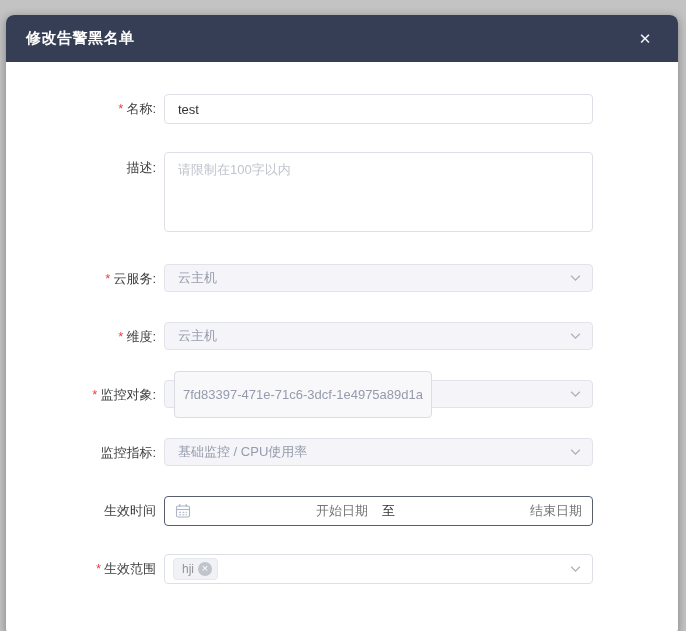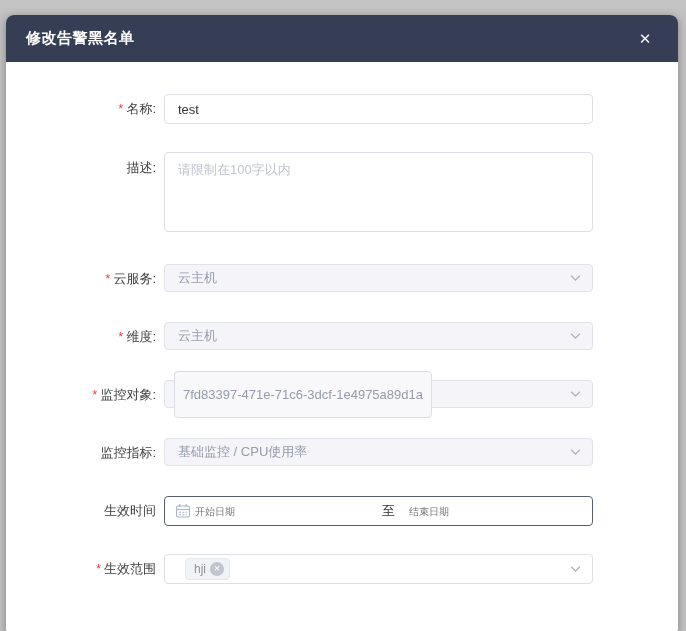--- a/index.html
+++ b/index.html
@@ -102,21 +102,21 @@
     background: #f5f5f9;
     border: 1px solid #e1e3ea;
     color: #959bab;
     cursor: not-allowed;
   }
   .select.white {
     background: #ffffff;
     border: 1px solid #dcdfe6;
     height: 30px;
     color: #606266;
-    padding-left: 20px;
+    padding-left: 8px;
   }
   .chevron {
     position: absolute;
     right: 10px; top: 50%;
     transform: translateY(-50%);
     display: flex;
   }
   .obj-tag {
     display: inline-block;
     max-width: 100%;
@@ -160,22 +160,22 @@
     display: flex;
     align-items: center;
     padding: 0 10px;
     background: #ffffff;
   }
   .date-range .cal { display: flex; margin-right: 4px; }
   .date-input {
     border: none; outline: none;
     flex: 1 1 0;
     min-width: 0;
-    text-align: left;
-    font-size: 10px;
+    text-align: right;
+    font-size: 13px;
     color: #333;
     font-family: Liberation Serif, serif;
   }
   .date-sep {
     font-size: 13px;
     color: #333333;
     padding: 0 14px;
   }
   .dialog-footer {
     margin-top: 54px;

